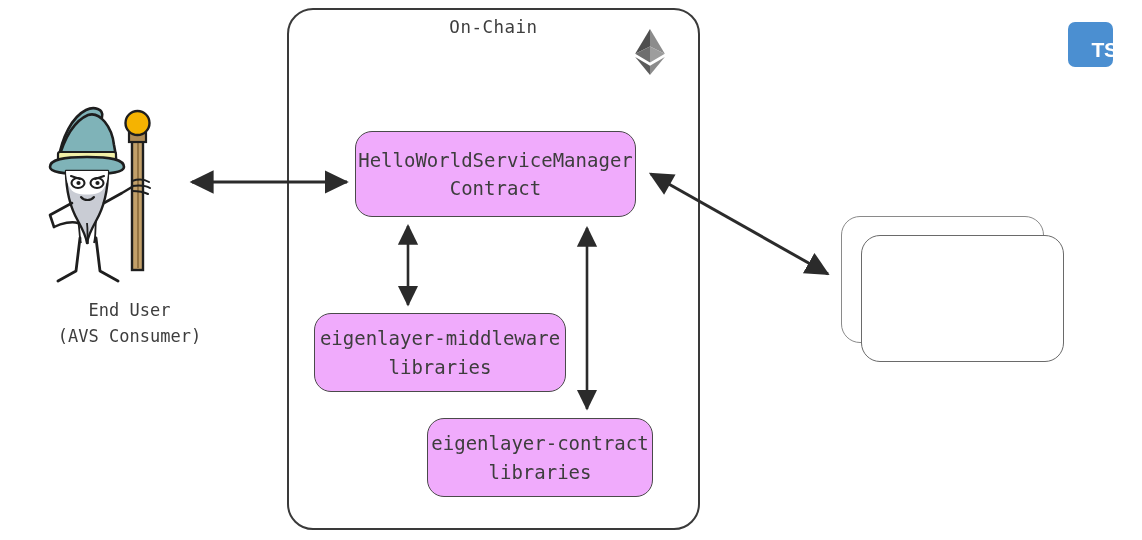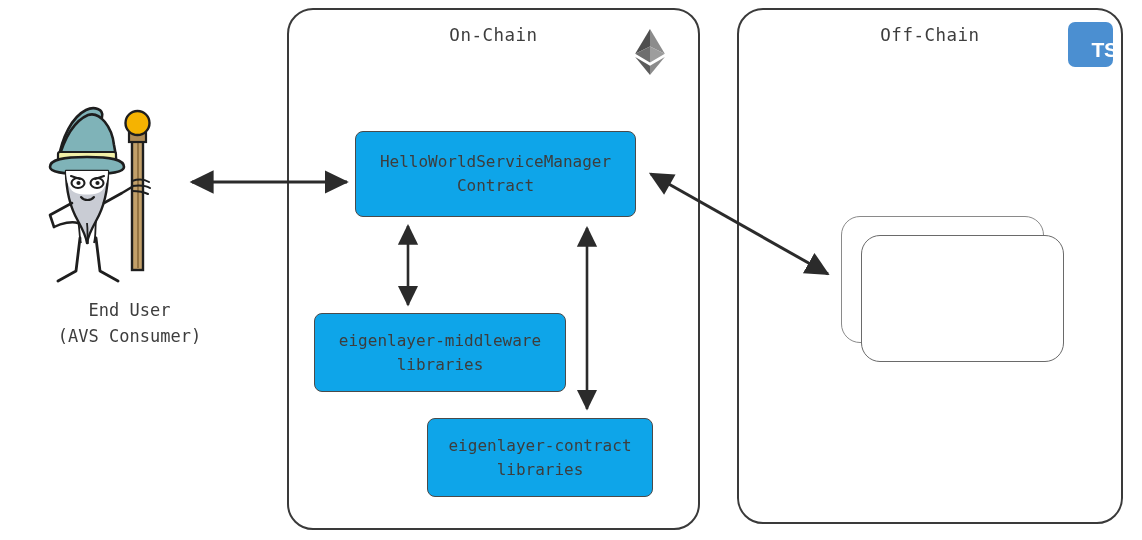--- a/index.html
+++ b/index.html
@@ -22,43 +22,43 @@
   
   .panel {
     position: absolute;
     border: 2.2px solid #3a3a3a;
     border-radius: 26px;
     background: transparent;
     box-sizing: border-box;
   }
   .panel-title {
     position: absolute;
-    top: 15px;
+    top: 7px;
     left: 0;
     width: 100%;
     text-align: center;
     font-size: 17.5px;
     letter-spacing: 0.5px;
     color: #3d3d3d;
     font-family: "DejaVu Sans Mono", "Liberation Mono", monospace;
   }
 
   
   .node {
     position: absolute;
     border: 1.9px solid #4a4a4a;
-    border-radius: 8px;
-    background: #0ea5e9;
+    border-radius: 17px;
+    background: #f0abfc;
     box-sizing: border-box;
     display: flex;
     align-items: center;
     justify-content: center;
     text-align: center;
     color: #3d3d3d;
-    font-size: 16px;
+    font-size: 19px;
     line-height: 1.5;
     font-family: "DejaVu Sans Mono", "Liberation Mono", monospace;
   }
   .node span { display: block; white-space: pre-line; }
 
   
   .stack-card {
     position: absolute;
     border-radius: 19px;
     background: #ffffff;
@@ -128,23 +128,20 @@
 
   <svg class="logo-eth" style="left:634px; top:28px;" width="32" height="48" viewBox="0 0 32 48">
     <polygon points="16,1 16,18.5 1.2,25.8" fill="#4f4f4f"></polygon>
     <polygon points="16,1 30.8,25.8 16,18.5" fill="#8c8c8c"></polygon>
     <polygon points="1.2,25.8 16,18.5 16,34.5" fill="#6e6e6e"></polygon>
     <polygon points="30.8,25.8 16,34.5 16,18.5" fill="#9d9d9d"></polygon>
     <polygon points="1.2,29 16,37.8 16,47" fill="#5c5c5c"></polygon>
     <polygon points="30.8,29 16,47 16,37.8" fill="#8c8c8c"></polygon>
   </svg>
 
-  <div class="panel" style="left:737px; top:8px; width:386px; height:516px;">
-    <div class="panel-title">Off-Chain</div>
-  </div>
 
   <div class="logo-ts" style="left:1068px; top:22px; width:45px; height:45px; background:#4b8fd1;padding-left:28px;">TS</div>
 
   <div class="node" style="left:355px; top:131px; width:281px; height:86px;">
     <span>HelloWorldServiceManager
 Contract</span>
   </div>
 
   <div class="node" style="left:314px; top:313px; width:252px; height:79px;">
     <span>eigenlayer-middleware

